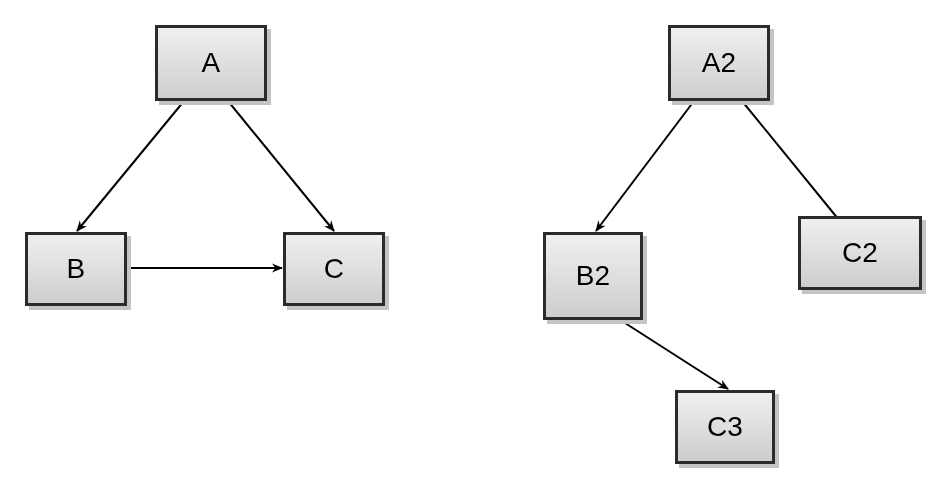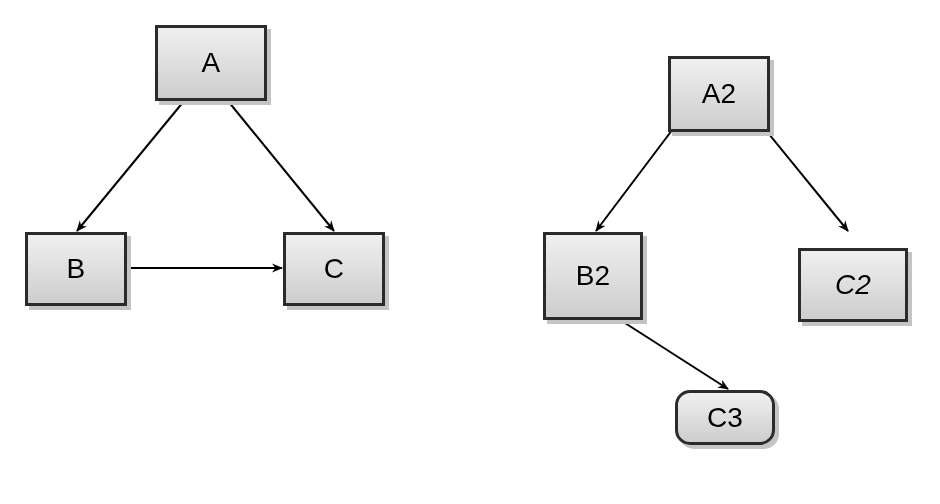--- a/index.html
+++ b/index.html
@@ -73,27 +73,27 @@
   <div id="nodes-layer">
       <div class="node-box" style="left: 155px; top: 25px; width: 112px; height: 76px;">
         <span class="node-label">A</span>
       </div>
       <div class="node-box" style="left: 25px; top: 232px; width: 102px; height: 74px;">
         <span class="node-label">B</span>
       </div>
       <div class="node-box" style="left: 283px; top: 232px; width: 102px; height: 74px;">
         <span class="node-label">C</span>
       </div>
-      <div class="node-box" style="left: 668px; top: 25px; width: 102px; height: 76px; margin-top: 31px;">
+      <div class="node-box" style="left: 668px; top: 25px; width: 102px; height: 76px;">
         <span class="node-label">A2</span>
       </div>
       <div class="node-box" style="left: 543px; top: 232px; width: 100px; height: 88px;">
         <span class="node-label">B2</span>
       </div>
-      <div class="node-box" style="left: 798px; top: 248px; width: 110px; height: 74px; font-style: italic;">
+      <div class="node-box" style="left: 798px; top: 216px; width: 124px; height: 74px;">
         <span class="node-label">C2</span>
       </div>
-      <div class="node-box" style="left: 675px; top: 390px; width: 100px; height: 55px; border-radius: 15px;">
+      <div class="node-box" style="left: 675px; top: 390px; width: 100px; height: 74px;">
         <span class="node-label">C3</span>
       </div>
     </div>
 
 </div>
 
 </body></html>

